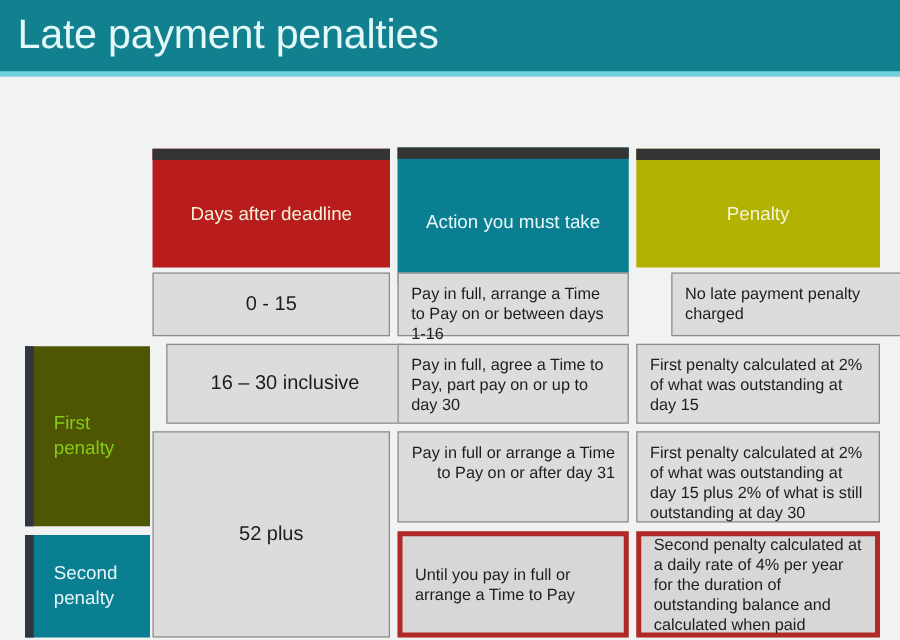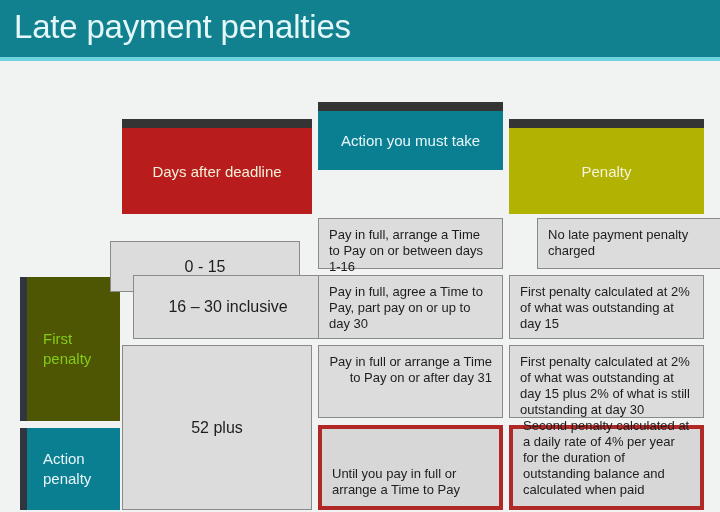--- a/index.html
+++ b/index.html
@@ -50,21 +50,21 @@
     line-height:16px;
     padding:8px 10px;
   }
   .dcell.center{
     display:flex;align-items:center;justify-content:center;
     text-align:center;font-size:16px;padding:4px;
   }
   .dcell.red{
     border:4px solid #b02926;
     background:#d7d7d7;
-    display:flex;align-items:flex-end;
+    display:flex;align-items:center;
   }
   .dcell .txt{display:block;}
 
   
   .slabel{
     position:absolute;
     box-sizing:border-box;
     border-left:7px solid #303540;
     font-size:15px;
     line-height:20px;
@@ -84,36 +84,36 @@
 
 <div class="slabel olive" style="left:20px;top:277px;width:100px;height:144px;">
   <div>
     <div>First</div>
     <div>penalty</div>
   </div>
 </div>
 
 <div class="slabel teal" style="left:20px;top:428px;width:100px;height:82px;">
   <div>
-    <div>Action</div>
+    <div>Second</div>
     <div>penalty</div>
   </div>
 </div>
 
 <div class="hcell olive" style="left:122px;top:119px;width:190px;height:95px;">
   <span>Days after deadline</span>
 </div>
-<div class="hcell teal" style="left:318px;top:102px;width:185px;height:68px;">
+<div class="hcell teal" style="left:318px;top:118px;width:185px;height:110px;">
   <span>Action you must take</span>
 </div>
 <div class="hcell yellow" style="left:509px;top:119px;width:195px;height:95px;">
   <span>Penalty</span>
 </div>
 
-<div class="dcell center" style="left:110px;top:218px;width:190px;height:51px;margin-top:23px;">
+<div class="dcell center" style="left:122px;top:218px;width:190px;height:51px;">
   <span>0 - 15</span>
 </div>
 <div class="dcell" style="left:318px;top:218px;width:185px;height:51px;">
   <span class="txt">Pay in full, arrange a Time to Pay on or between days 1-16</span>
 </div>
 <div class="dcell" style="left:537px;top:218px;width:195px;height:51px;">
   <span class="txt">No late payment penalty charged</span>
 </div>
 
 <div class="dcell center" style="left:133px;top:275px;width:190px;height:64px;">

